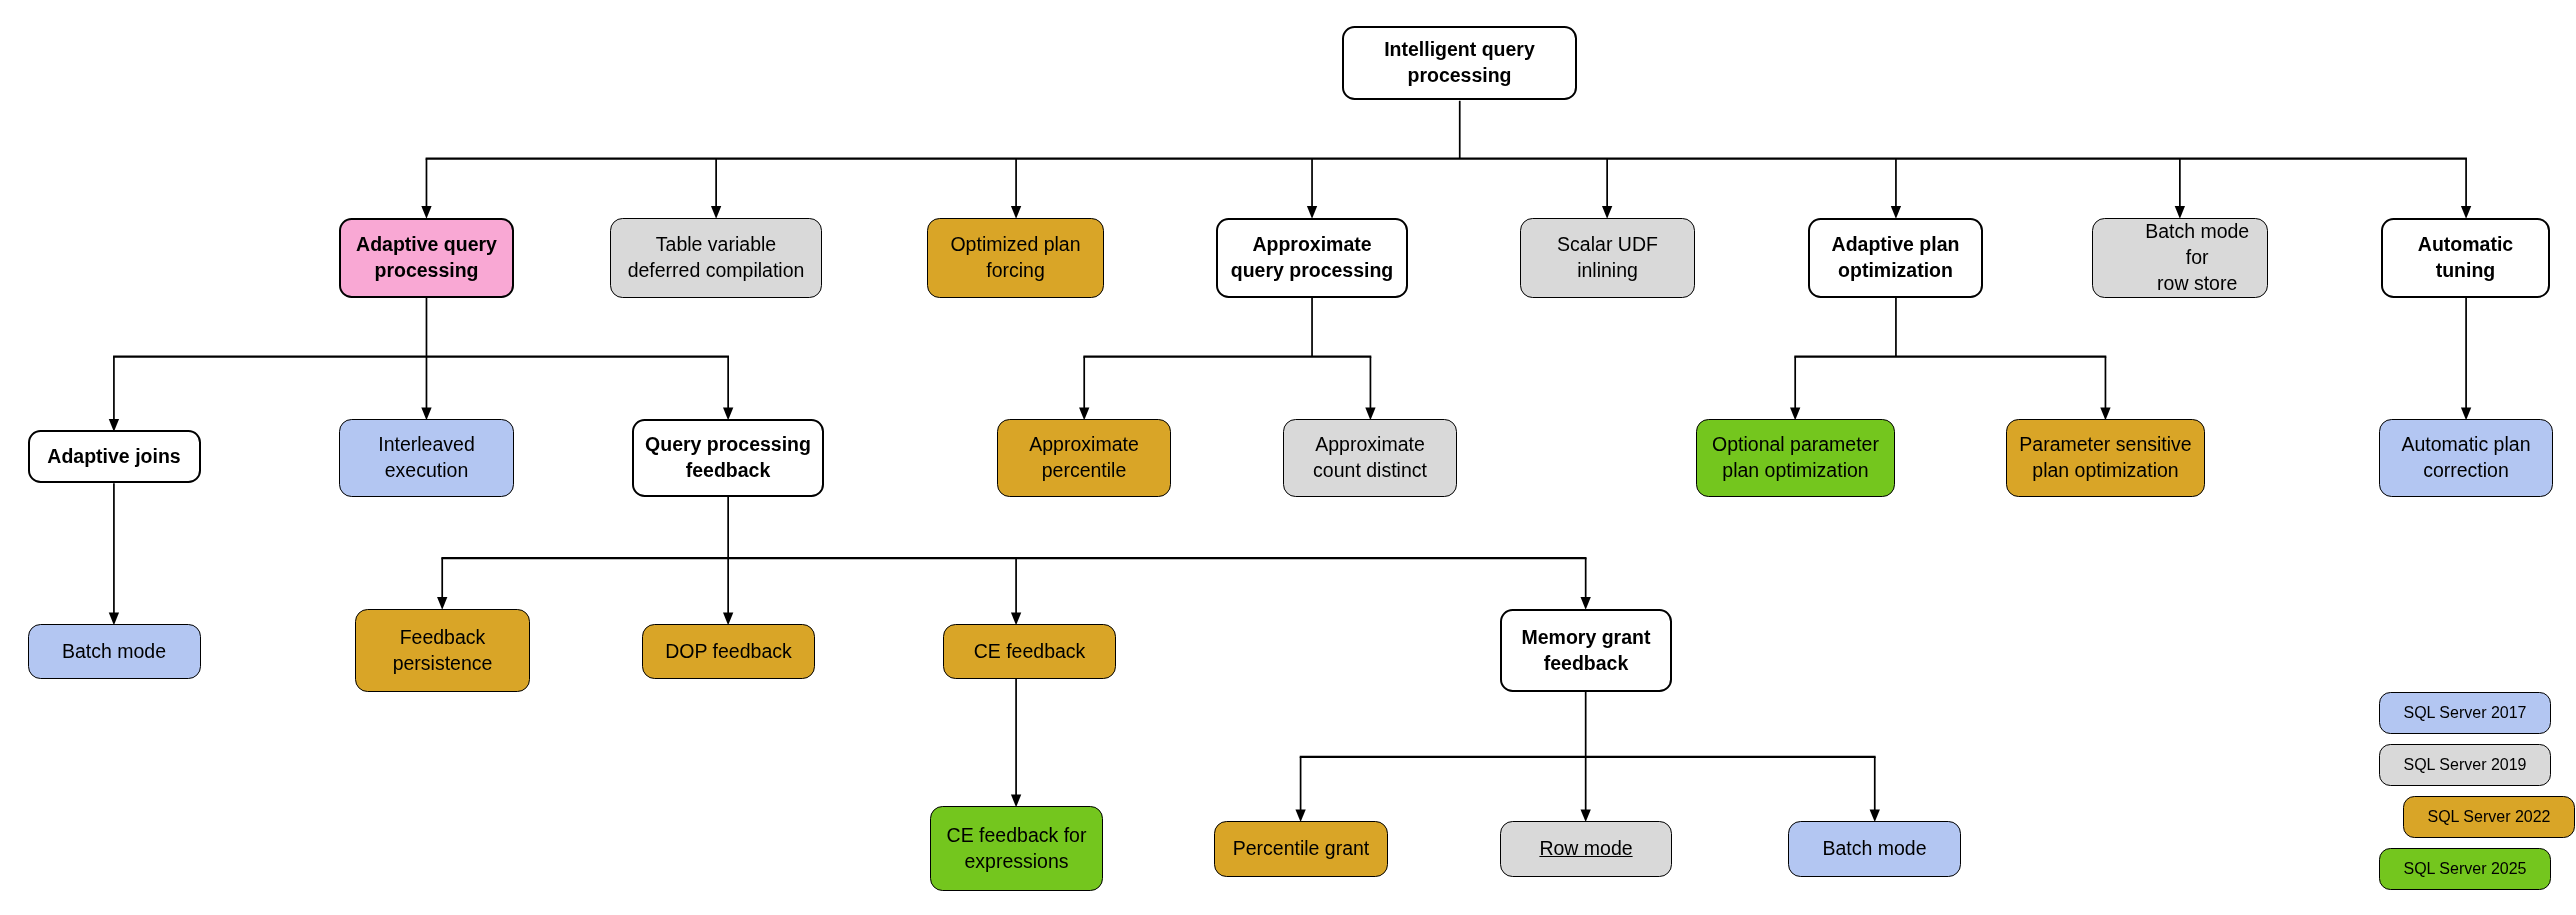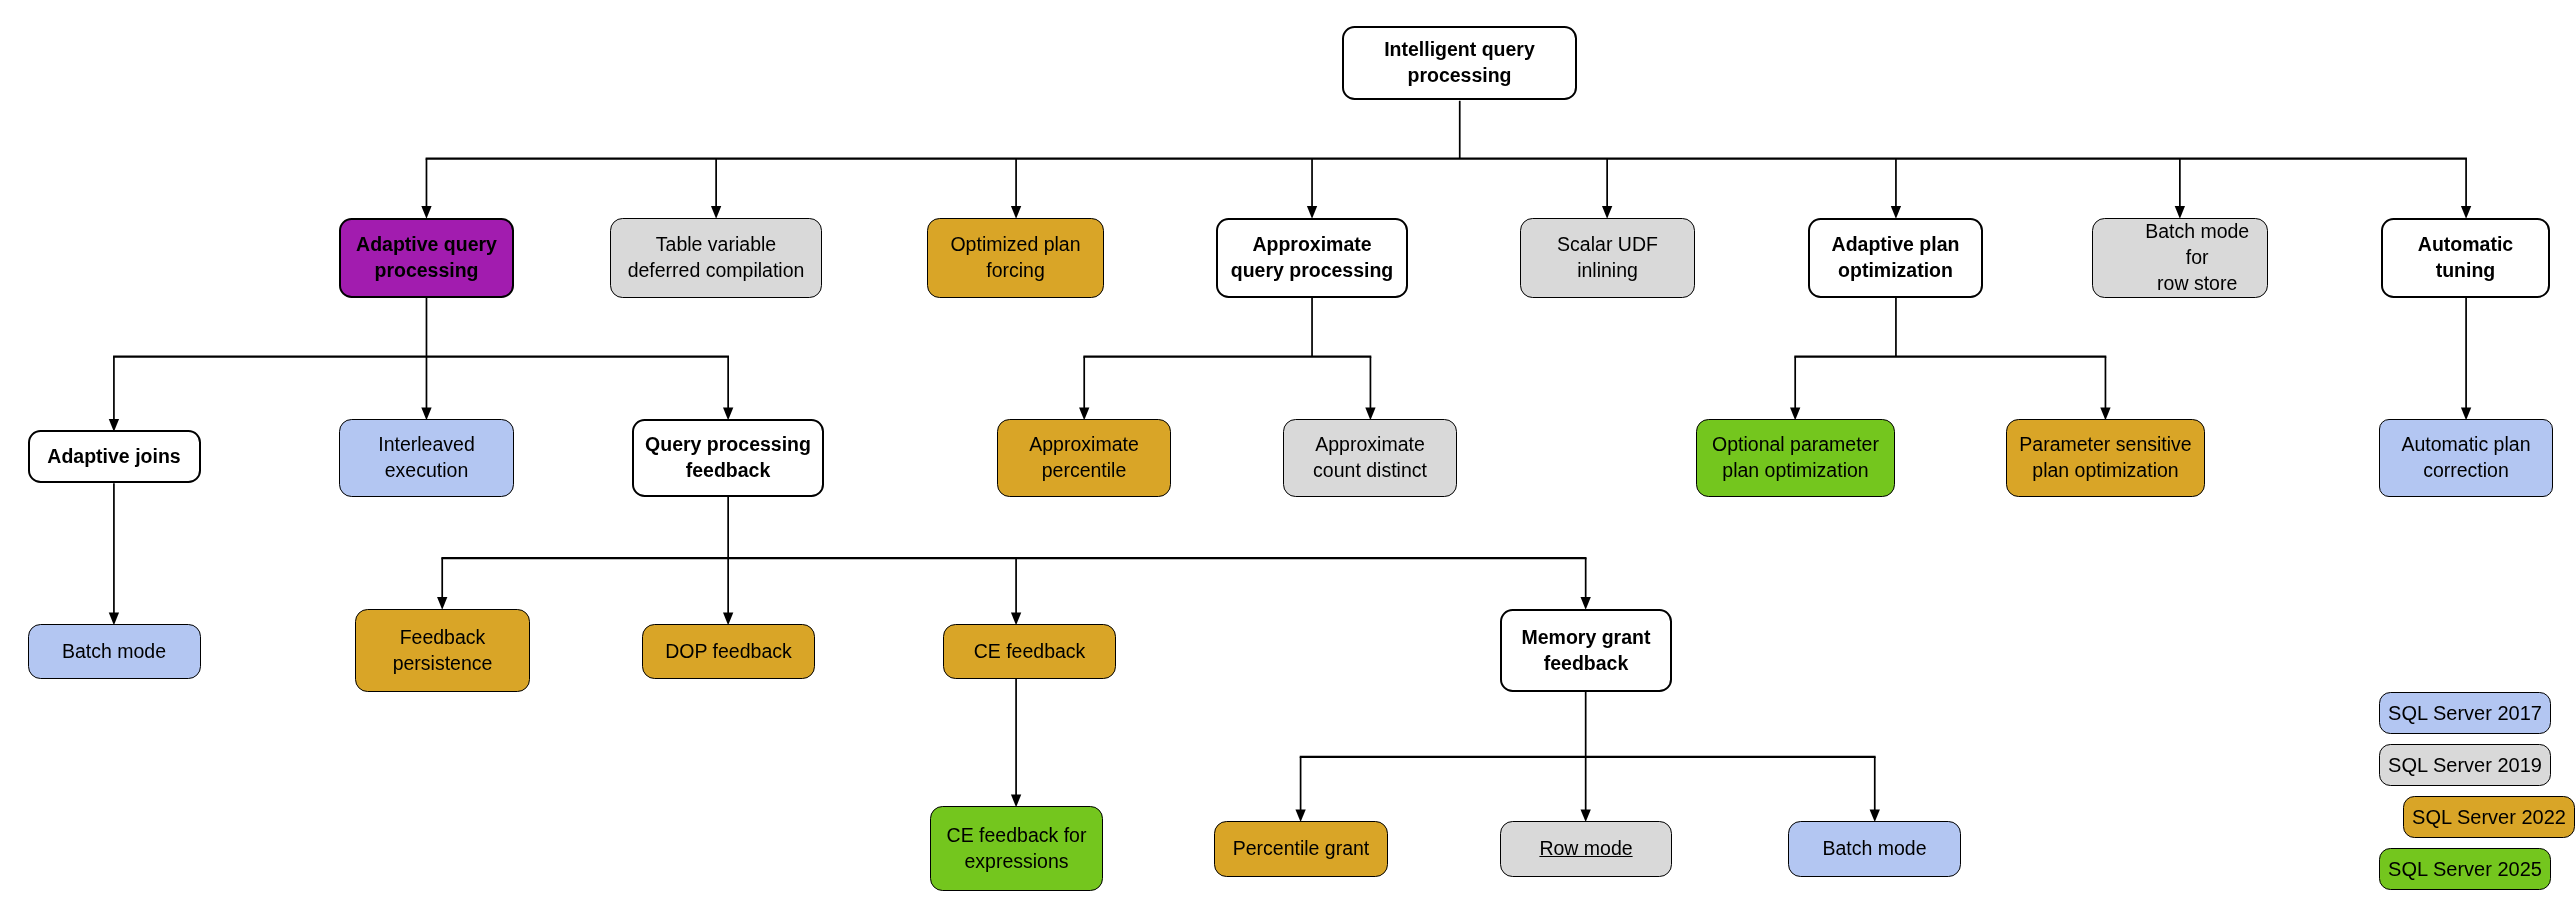--- a/index.html
+++ b/index.html
@@ -24,21 +24,21 @@
   .node.header{font-weight:bold;border-width:2px;}
   .legend-item{
     position:absolute;
     box-sizing:border-box;
     border:1.7px solid #000;
     border-radius:11.4px;
     display:flex;
     align-items:center;
     justify-content:center;
     text-align:center;
-    font-size:20px;
+    font-size:16px;
     line-height:1.2;
   }
 </style>
 </head>
 <body>
 
 <div id="canvas">
   <svg id="edges" xmlns="http://www.w3.org/2000/svg" width="2576" height="916" viewBox="0 0 4500 1600">
       <line x1="2550" y1="176" x2="2550" y2="277" stroke="#000000" stroke-width="3"></line>
       <line x1="743.5" y1="277" x2="4309.5" y2="277" stroke="#000000" stroke-width="4"></line>
@@ -99,21 +99,21 @@
       <line x1="2272" y1="1322" x2="2272" y2="1416" stroke="#000000" stroke-width="3"></line>
       <polygon points="2263,1414 2281,1414 2272,1436" fill="#000000"></polygon>
       <line x1="2770" y1="1322" x2="2770" y2="1416" stroke="#000000" stroke-width="3"></line>
       <polygon points="2761,1414 2779,1414 2770,1436" fill="#000000"></polygon>
       <line x1="3275" y1="1322" x2="3275" y2="1416" stroke="#000000" stroke-width="3"></line>
       <polygon points="3266,1414 3284,1414 3275,1436" fill="#000000"></polygon>
     </svg>
   <div id="nodes">
       <div class="node header" style="left: 1342px; top: 26px; width: 235px; height: 74px; background: rgb(255, 255, 255);"><span>Intelligent query
 processing</span></div>
-      <div class="node header" style="left: 339px; top: 218px; width: 175px; height: 80px; background: #a21caf;"><span>Adaptive query
+      <div class="node header" style="left: 339px; top: 218px; width: 175px; height: 80px; background: #f9a8d4;"><span>Adaptive query
 processing</span></div>
       <div class="node" style="left: 610px; top: 218px; width: 212px; height: 80px; background: rgb(217, 217, 217);"><span>Table variable
 deferred compilation</span></div>
       <div class="node" style="left: 927px; top: 218px; width: 177px; height: 80px; background: rgb(217, 165, 39);"><span>Optimized plan
 forcing</span></div>
       <div class="node header" style="left: 1216px; top: 218px; width: 192px; height: 80px; background: rgb(255, 255, 255);"><span>Approximate
 query processing</span></div>
       <div class="node" style="left: 1520px; top: 218px; width: 175px; height: 80px; background: rgb(217, 217, 217);"><span>Scalar UDF
 inlining</span></div>
       <div class="node header" style="left: 1808px; top: 218px; width: 175px; height: 80px; background: rgb(255, 255, 255);"><span>Adaptive plan
@@ -128,21 +128,21 @@
       <div class="node header" style="left: 632px; top: 419px; width: 192px; height: 78px; background: rgb(255, 255, 255);"><span>Query processing
 feedback</span></div>
       <div class="node" style="left: 997px; top: 419px; width: 174px; height: 78px; background: rgb(217, 165, 39);"><span>Approximate
 percentile</span></div>
       <div class="node" style="left: 1283px; top: 419px; width: 174px; height: 78px; background: rgb(217, 217, 217);"><span>Approximate
 count distinct</span></div>
       <div class="node" style="left: 1696px; top: 419px; width: 199px; height: 78px; background: rgb(116, 198, 30);"><span>Optional parameter
 plan optimization</span></div>
       <div class="node" style="left: 2006px; top: 419px; width: 199px; height: 78px; background: rgb(217, 165, 39);"><span>Parameter sensitive
 plan optimization</span></div>
-      <div class="node" style="left: 2379px; top: 419px; width: 174px; height: 78px; background: rgb(179, 198, 242); border-radius: 10px;"><span>Automatic plan
+      <div class="node" style="left: 2379px; top: 419px; width: 174px; height: 78px; background: rgb(179, 198, 242);"><span>Automatic plan
 correction</span></div>
       <div class="node" style="left: 27.5px; top: 624px; width: 173px; height: 55px; background: rgb(179, 198, 242);"><span>Batch mode</span></div>
       <div class="node" style="left: 355px; top: 609px; width: 175px; height: 83px; background: rgb(217, 165, 39);"><span>Feedback
 persistence</span></div>
       <div class="node" style="left: 642px; top: 624px; width: 173px; height: 55px; background: rgb(217, 165, 39);"><span>DOP feedback</span></div>
       <div class="node" style="left: 930px; top: 624px; width: 173px; height: 55px; background: rgb(217, 165, 39); margin-left: 13px;"><span>CE feedback</span></div>
       <div class="node header" style="left: 1500px; top: 609px; width: 172px; height: 83px; background: rgb(255, 255, 255);"><span>Memory grant
 feedback</span></div>
       <div class="node" style="left: 930px; top: 806px; width: 173px; height: 85px; background: rgb(116, 198, 30);"><span>CE feedback for
 expressions</span></div>

